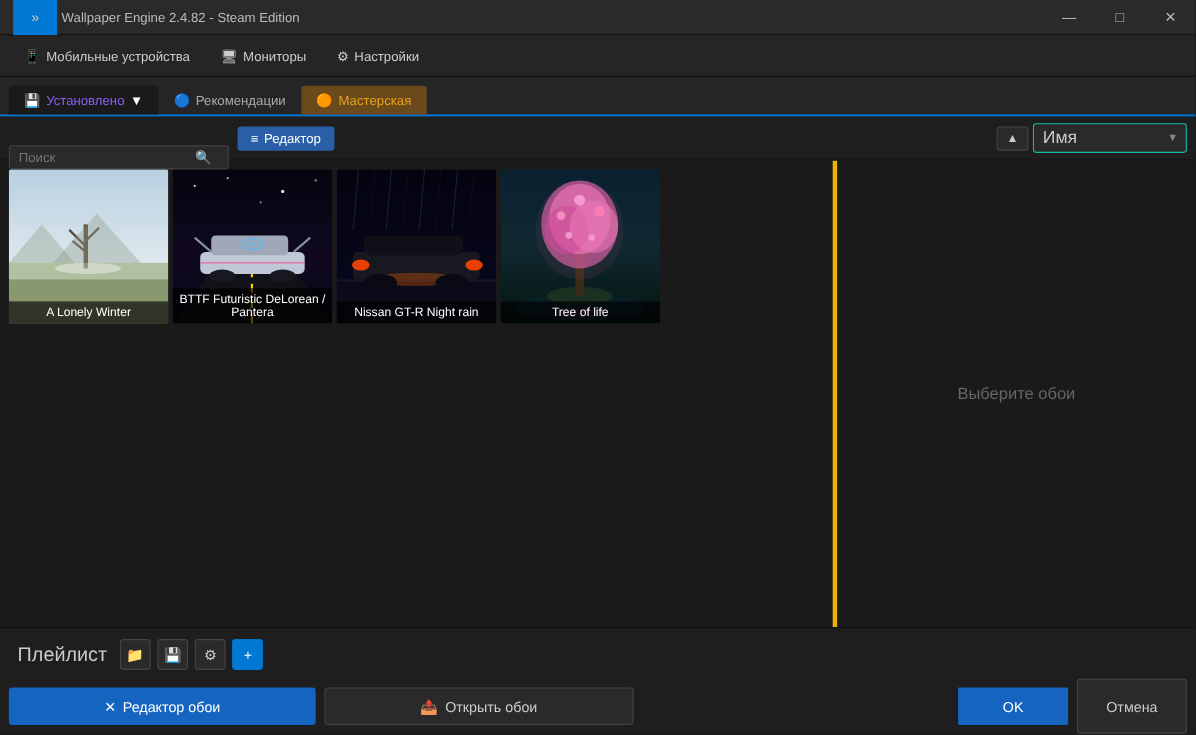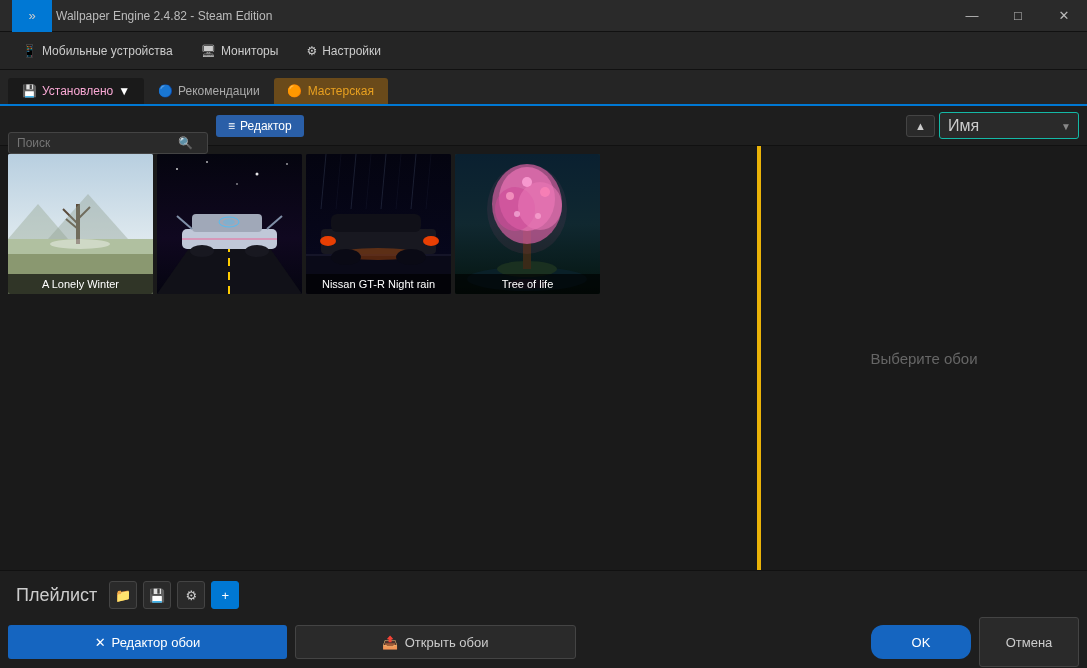--- a/index.html
+++ b/index.html
@@ -101,21 +101,21 @@
       position: relative;
     }
     .tab.active {
       background: #1a1a1a;
       color: #fff;
     }
     .tab-installed {
       background: #1e5fa8;
       color: #fff;
     }
-    .tab-installed .tab-label { color: #f9a8d4; }
+    .tab-installed .tab-label { color: #8b5cf6; }
     .tab-workshop {
       background: #6a4a1a;
       color: #e8a020;
     }
 
     
     .filterbar {
       background: #1e1e1e;
       height: 40px;
       display: flex;
@@ -320,21 +320,21 @@
       background: #2a2a2a;
       color: #ccc;
       border: 1px solid #444;
     }
     .action-btn-spacer { flex: 1; }
     .ok-btn {
       width: 100px;
       height: 34px;
       background: #1565c0;
       border: none;
-      border-radius: 12px;
+      border-radius: 1px;
       color: #fff;
       font-size: 13px;
       cursor: pointer;
     }
     .cancel-btn {
       width: 100px;
       height: 50px;
       background: #2a2a2a;
       border: 1px solid #444;
       border-radius: 3px;
@@ -487,20 +487,21 @@
 
             <line x1="25" y1="85" x2="120" y2="85" stroke="#ff4080" stroke-width="1" opacity="0.7"></line>
 
             <circle cx="20" cy="15" r="1" fill="#fff" opacity="0.8"></circle>
             <circle cx="50" cy="8" r="1" fill="#fff" opacity="0.7"></circle>
             <circle cx="100" cy="20" r="1.5" fill="#fff" opacity="0.9"></circle>
             <circle cx="130" cy="10" r="1" fill="#fff" opacity="0.6"></circle>
             <circle cx="80" cy="30" r="1" fill="#fff" opacity="0.5"></circle>
           </svg>
         </div>
+        <div class="wallpaper-label">BTTF Futuristic DeLorean / Pantera</div>
       </div>
 
       <div class="wallpaper-item">
         <div class="wallpaper-thumb thumb-nissan">
           <svg width="145" height="140" viewBox="0 0 145 140" xmlns="http://www.w3.org/2000/svg">
             <defs>
               <linearGradient id="sky3" x1="0" y1="0" x2="0" y2="1">
                 <stop offset="0%" stop-color="#040410"></stop>
                 <stop offset="100%" stop-color="#080820"></stop>
               </linearGradient>

